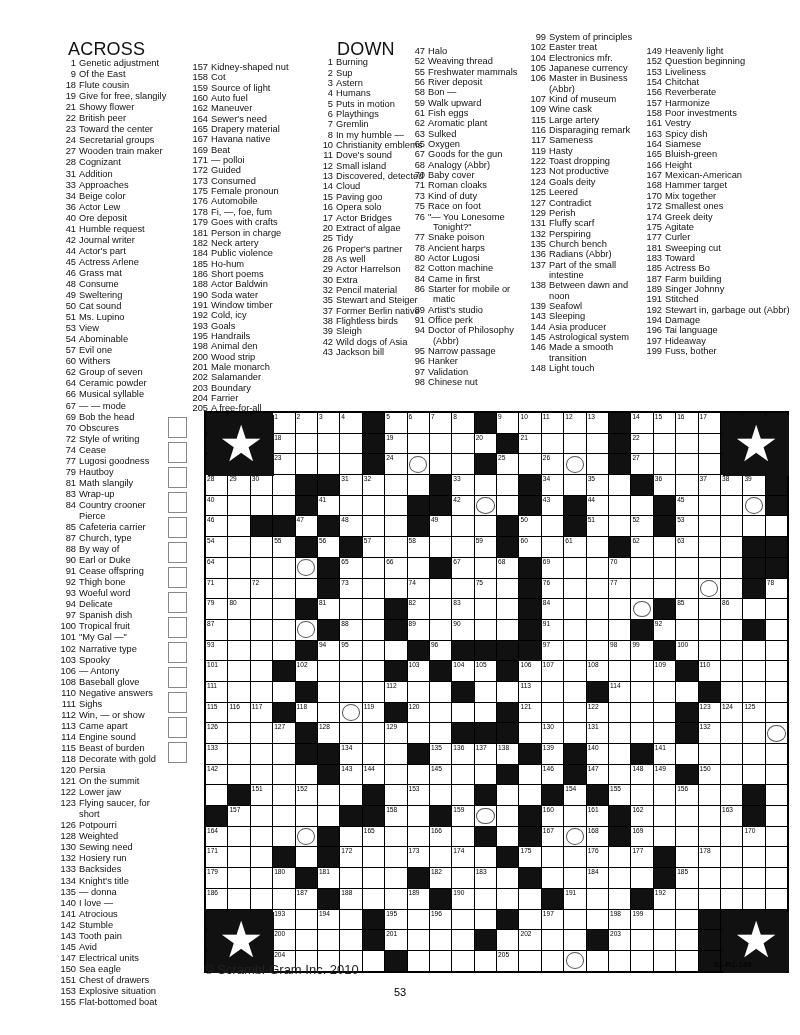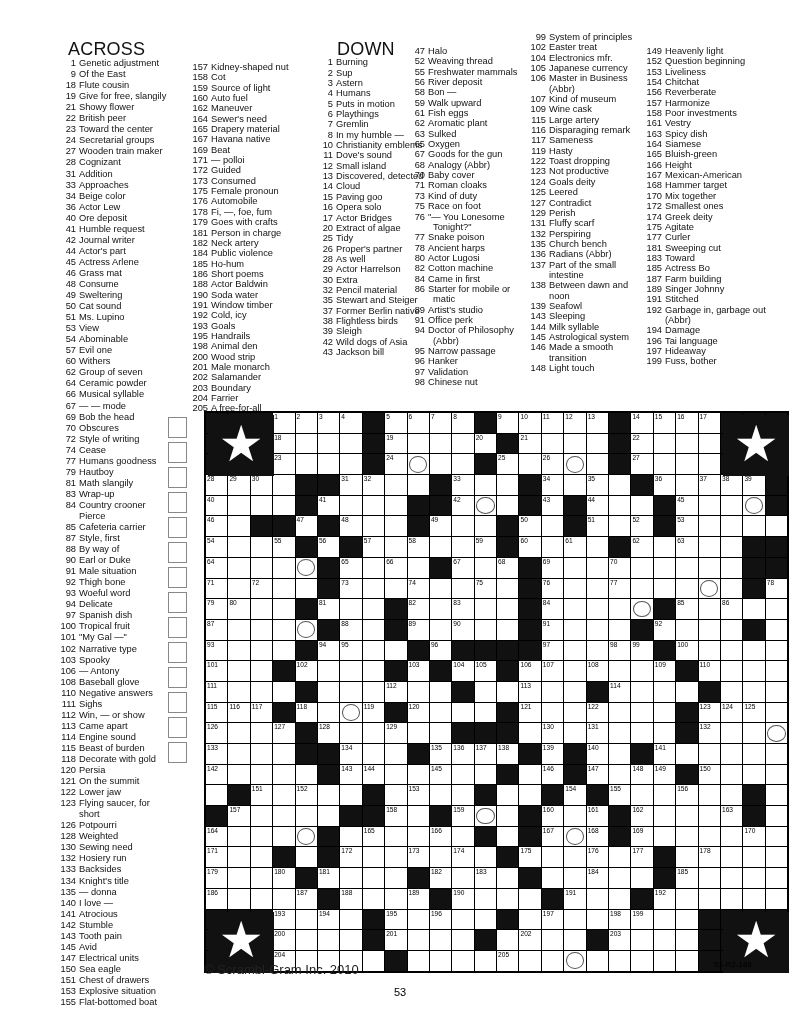--- a/index.html
+++ b/index.html
@@ -67,30 +67,30 @@
       <div class="clue"><span class="num">57</span><span class="txt">Evil one</span></div>
       <div class="clue"><span class="num">60</span><span class="txt">Withers</span></div>
       <div class="clue"><span class="num">62</span><span class="txt">Group of seven</span></div>
       <div class="clue"><span class="num">64</span><span class="txt">Ceramic powder</span></div>
       <div class="clue"><span class="num">66</span><span class="txt">Musical syllable</span></div>
       <div class="clue"><span class="num">67</span><span class="txt">— — mode</span></div>
       <div class="clue"><span class="num">69</span><span class="txt">Bob the head</span></div>
       <div class="clue"><span class="num">70</span><span class="txt">Obscures</span></div>
       <div class="clue"><span class="num">72</span><span class="txt">Style of writing</span></div>
       <div class="clue"><span class="num">74</span><span class="txt">Cease</span></div>
-      <div class="clue"><span class="num">77</span><span class="txt">Humans goodness</span></div>
+      <div class="clue"><span class="num">77</span><span class="txt">Lugosi goodness</span></div>
       <div class="clue"><span class="num">79</span><span class="txt">Hautboy</span></div>
       <div class="clue"><span class="num">81</span><span class="txt">Math slangily</span></div>
       <div class="clue"><span class="num">83</span><span class="txt">Wrap-up</span></div>
       <div class="clue"><span class="num">84</span><span class="txt">Country crooner Pierce</span></div>
       <div class="clue"><span class="num">85</span><span class="txt">Cafeteria carrier</span></div>
-      <div class="clue"><span class="num">87</span><span class="txt">Style, first</span></div>
+      <div class="clue"><span class="num">87</span><span class="txt">Church, type</span></div>
       <div class="clue"><span class="num">88</span><span class="txt">By way of</span></div>
       <div class="clue"><span class="num">90</span><span class="txt">Earl or Duke</span></div>
-      <div class="clue"><span class="num">91</span><span class="txt">Male situation</span></div>
+      <div class="clue"><span class="num">91</span><span class="txt">Cease offspring</span></div>
       <div class="clue"><span class="num">92</span><span class="txt">Thigh bone</span></div>
       <div class="clue"><span class="num">93</span><span class="txt">Woeful word</span></div>
       <div class="clue"><span class="num">94</span><span class="txt">Delicate</span></div>
       <div class="clue"><span class="num">97</span><span class="txt">Spanish dish</span></div>
       <div class="clue"><span class="num">100</span><span class="txt">Tropical fruit</span></div>
       <div class="clue"><span class="num">101</span><span class="txt">"My Gal —"</span></div>
       <div class="clue"><span class="num">102</span><span class="txt">Narrative type</span></div>
       <div class="clue"><span class="num">103</span><span class="txt">Spooky</span></div>
       <div class="clue"><span class="num">106</span><span class="txt">— Antony</span></div>
       <div class="clue"><span class="num">108</span><span class="txt">Baseball glove</span></div>
@@ -246,21 +246,21 @@
       <div class="clue"><span class="num">127</span><span class="txt">Contradict</span></div>
       <div class="clue"><span class="num">129</span><span class="txt">Perish</span></div>
       <div class="clue"><span class="num">131</span><span class="txt">Fluffy scarf</span></div>
       <div class="clue"><span class="num">132</span><span class="txt">Perspiring</span></div>
       <div class="clue"><span class="num">135</span><span class="txt">Church bench</span></div>
       <div class="clue"><span class="num">136</span><span class="txt">Radians (Abbr)</span></div>
       <div class="clue"><span class="num">137</span><span class="txt">Part of the small intestine</span></div>
       <div class="clue"><span class="num">138</span><span class="txt">Between dawn and noon</span></div>
       <div class="clue"><span class="num">139</span><span class="txt">Seafowl</span></div>
       <div class="clue"><span class="num">143</span><span class="txt">Sleeping</span></div>
-      <div class="clue"><span class="num">144</span><span class="txt">Milk syllable</span></div>
+      <div class="clue"><span class="num">144</span><span class="txt">Asia producer</span></div>
       <div class="clue"><span class="num">145</span><span class="txt">Astrological system</span></div>
       <div class="clue"><span class="num">146</span><span class="txt">Made a smooth transition</span></div>
       <div class="clue"><span class="num">148</span><span class="txt">Light touch</span></div>
     </div>
 
   <div class="cluecol w21" style="left:641px;top:46px;width:152px;">
       <div class="clue"><span class="num">149</span><span class="txt">Heavenly light</span></div>
       <div class="clue"><span class="num">152</span><span class="txt">Question beginning</span></div>
       <div class="clue"><span class="num">153</span><span class="txt">Liveliness</span></div>
       <div class="clue"><span class="num">154</span><span class="txt">Chitchat</span></div>
@@ -278,21 +278,21 @@
       <div class="clue"><span class="num">172</span><span class="txt">Smallest ones</span></div>
       <div class="clue"><span class="num">174</span><span class="txt">Greek deity</span></div>
       <div class="clue"><span class="num">175</span><span class="txt">Agitate</span></div>
       <div class="clue"><span class="num">177</span><span class="txt">Curler</span></div>
       <div class="clue"><span class="num">181</span><span class="txt">Sweeping cut</span></div>
       <div class="clue"><span class="num">183</span><span class="txt">Toward</span></div>
       <div class="clue"><span class="num">185</span><span class="txt">Actress Bo</span></div>
       <div class="clue"><span class="num">187</span><span class="txt">Farm building</span></div>
       <div class="clue"><span class="num">189</span><span class="txt">Singer Johnny</span></div>
       <div class="clue"><span class="num">191</span><span class="txt">Stitched</span></div>
-      <div class="clue"><span class="num">192</span><span class="txt">Garbage in, garbage out (Abbr)</span></div>
+      <div class="clue"><span class="num">192</span><span class="txt">Stewart in, garbage out (Abbr)</span></div>
       <div class="clue"><span class="num">194</span><span class="txt">Damage</span></div>
       <div class="clue"><span class="num">196</span><span class="txt">Tai language</span></div>
       <div class="clue"><span class="num">197</span><span class="txt">Hideaway</span></div>
       <div class="clue"><span class="num">199</span><span class="txt">Fuss, bother</span></div>
     </div>
 
   <div class="blanks" id="blanks">
       <div class="blank"></div>
       <div class="blank"></div>
       <div class="blank"></div>

